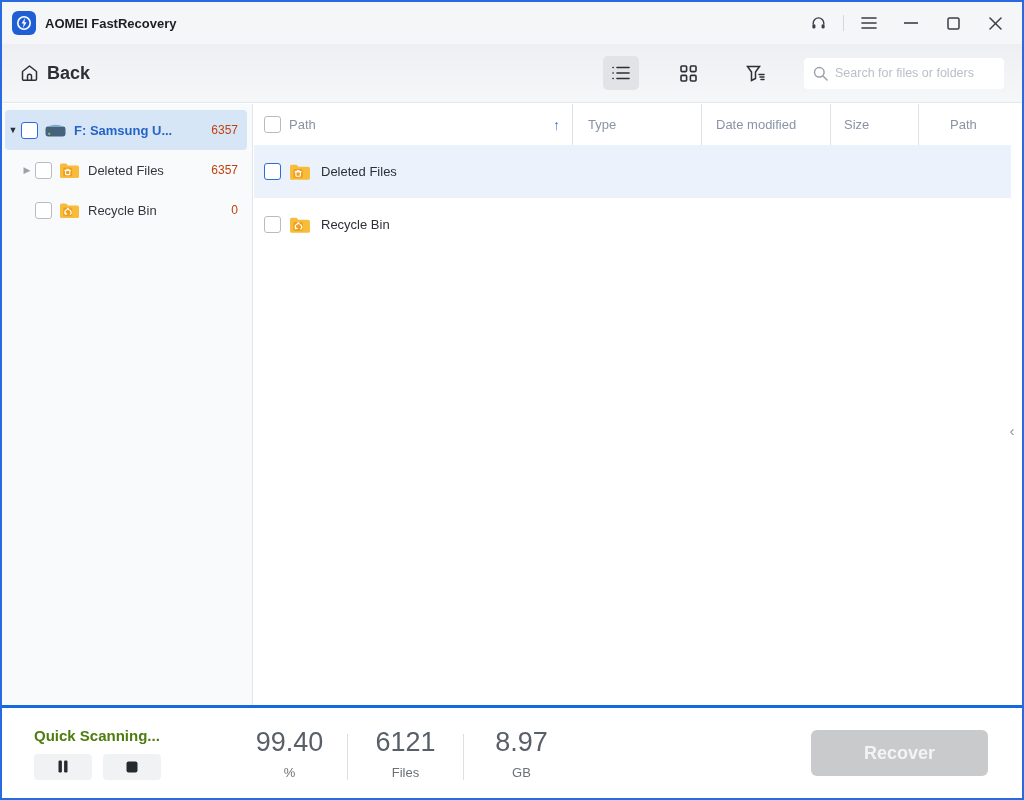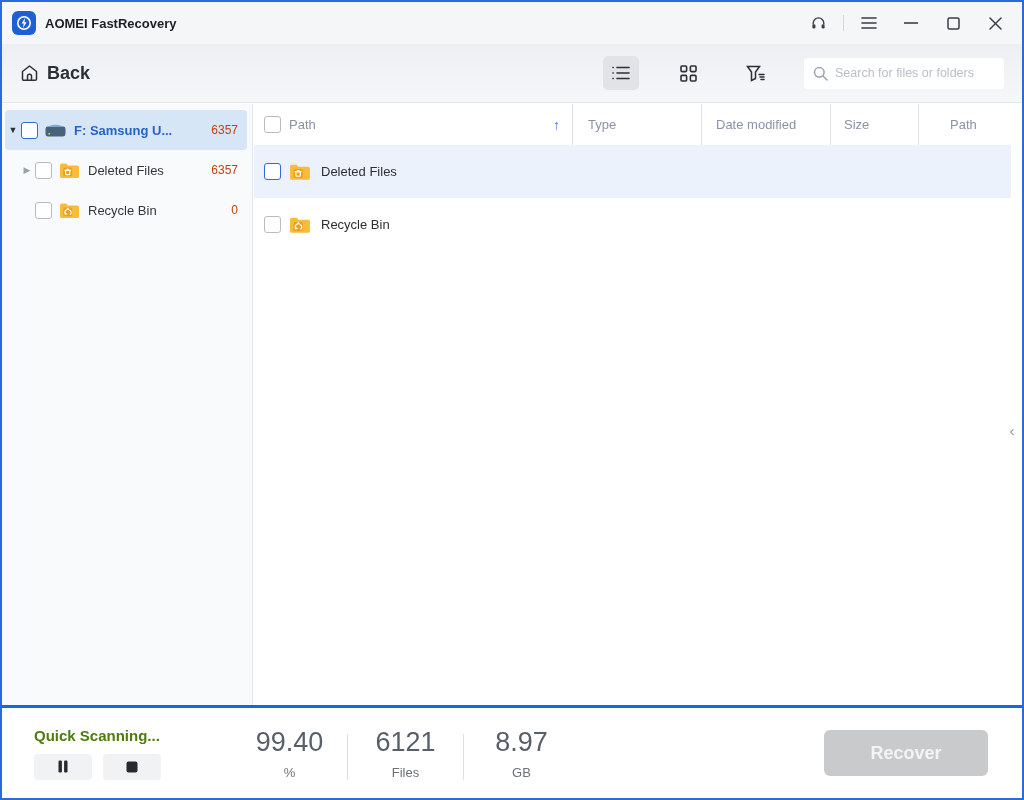--- a/index.html
+++ b/index.html
@@ -118,21 +118,21 @@
   .ctl-btn {
     width:58px; height:26px; background:#f1f2f4; border:none; border-radius:4px;
     display:flex; align-items:center; justify-content:center;
   }
   .stats { display:flex; align-items:flex-end; margin-left:38px; }
   .stat { width:115px; text-align:center; }
   .stat-value { font-size:27px; color:#585f68; }
   .stat-label { font-size:13px; color:#6b7177; margin-top:7px; }
   .stat-divider { width:1px; height:46px; background:#dcdfe3; }
   .recover-btn {
-    margin-left:auto; margin-right:34px; width:164px; height:46px;
+    margin-left:auto; margin-right:34px; width:177px; height:46px;
     background:#c9cacc; color:#f3f4f5; font-size:18px; font-weight:bold;
     border:none; border-radius:6px; font-family:"Liberation Sans",sans-serif;
   }
 
   svg { display:block; }
 </style>
 </head>
 <body>
 
 <div class="window">

